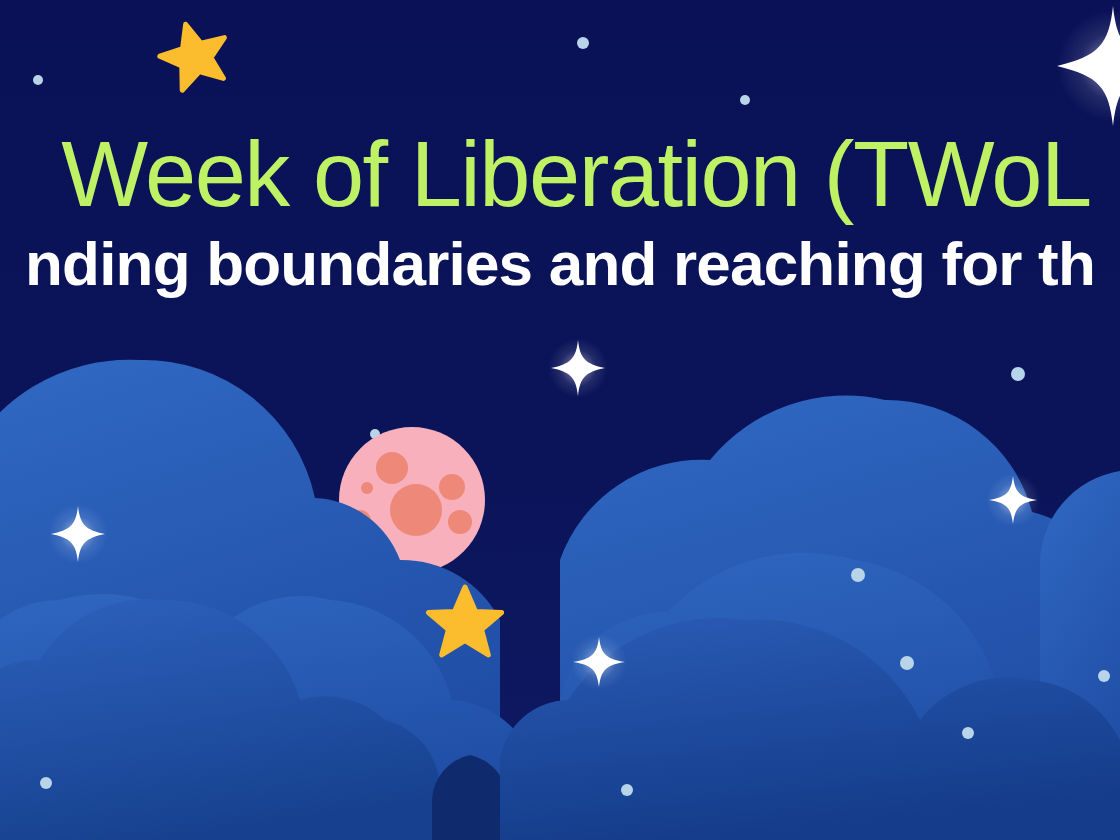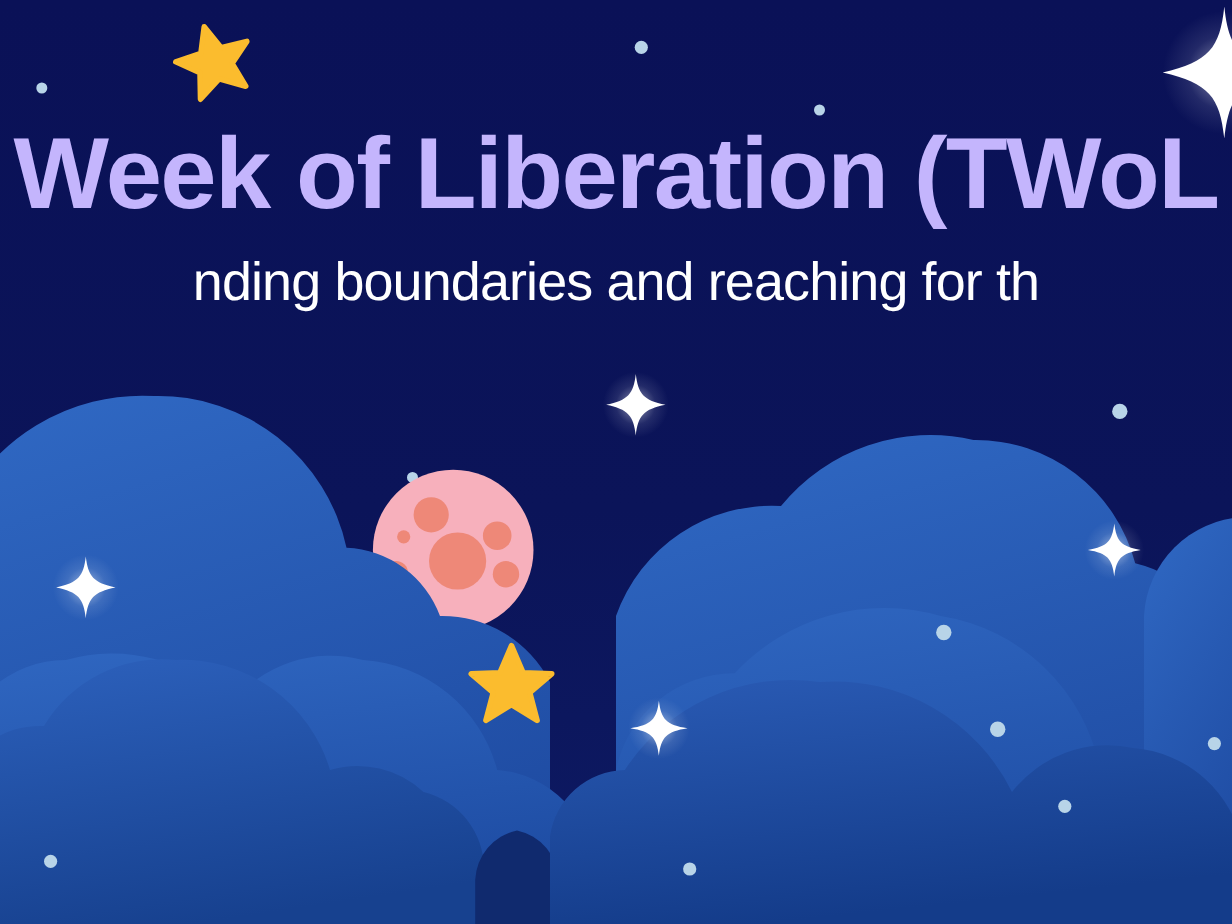--- a/index.html
+++ b/index.html
@@ -30,38 +30,38 @@
     width: 1120px;
     height: 340px;
     pointer-events: none;
   }
   .banner-title {
     position: absolute;
     left: 50%;
     top: 112px;
     transform: translateX(-50%);
     white-space: nowrap;
-    color: #c4b5fd;
+    color: #bef264;
     font-family: "Liberation Sans", sans-serif;
-    font-weight: bold;
+    font-weight: normal;
     font-size: 92px;
     line-height: 1.0;
     letter-spacing: -1.5px;
-    margin: 0;
+    margin: 16px;
   }
   .banner-subtitle {
     position: absolute;
     left: 50%;
     top: 233px;
     transform: translateX(-50%);
     white-space: nowrap;
     color: #ffffff;
     font-family: "Liberation Sans", sans-serif;
-    font-weight: normal;
-    font-size: 49px;
+    font-weight: bold;
+    font-size: 62px;
     line-height: 1.0;
     letter-spacing: -0.8px;
     margin: 0;
   }
 </style>
 </head>
 <body>
 
 <div id="stage">
 

